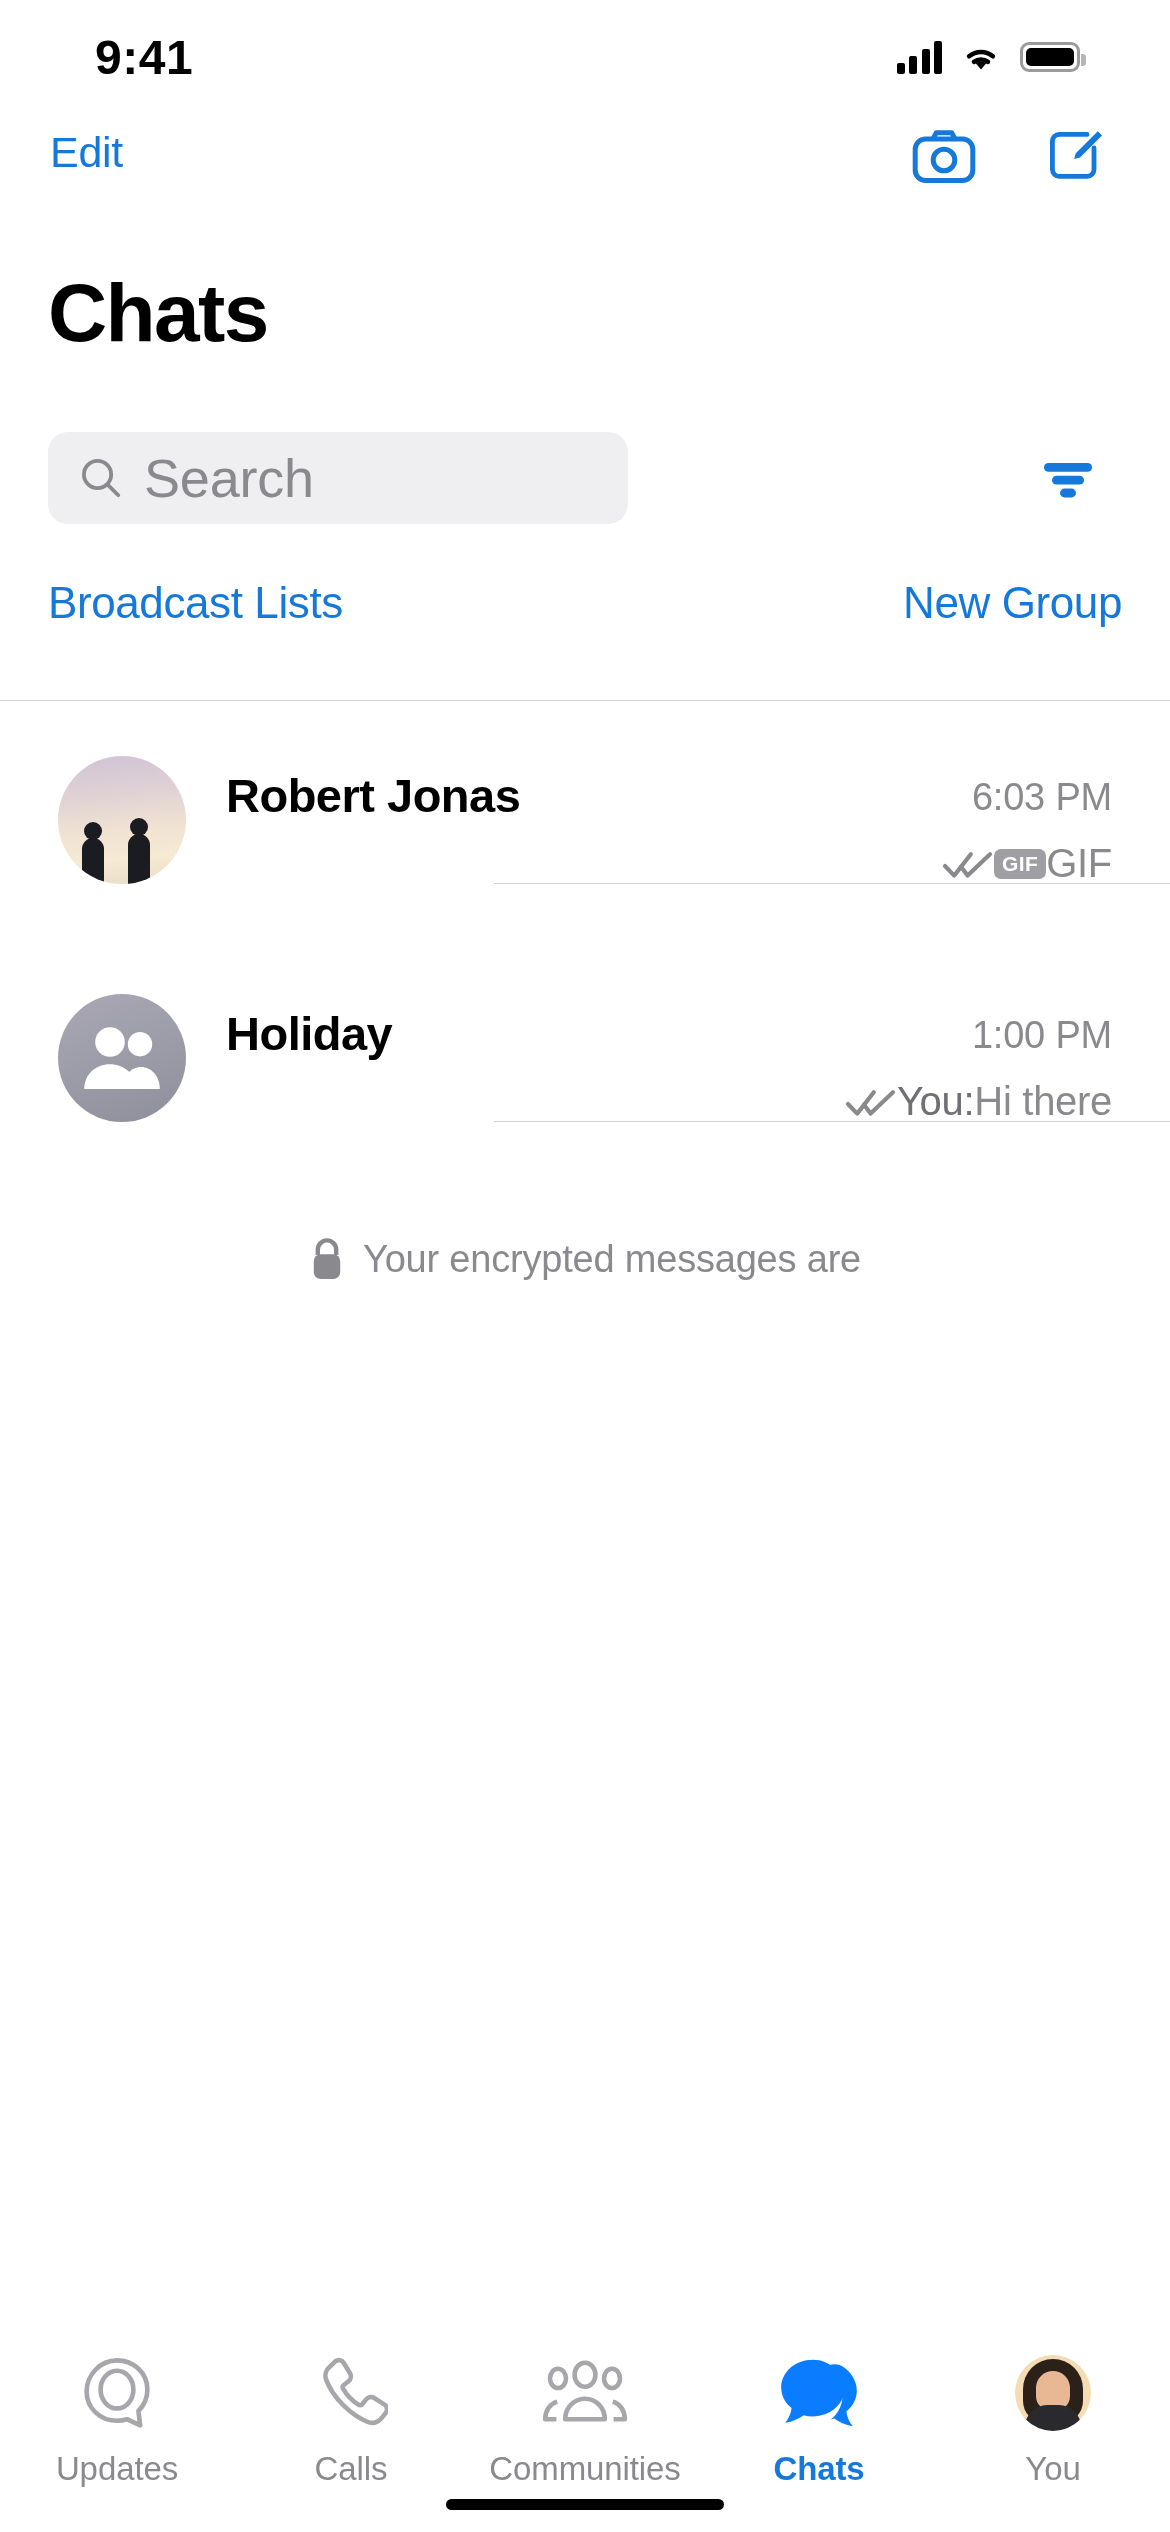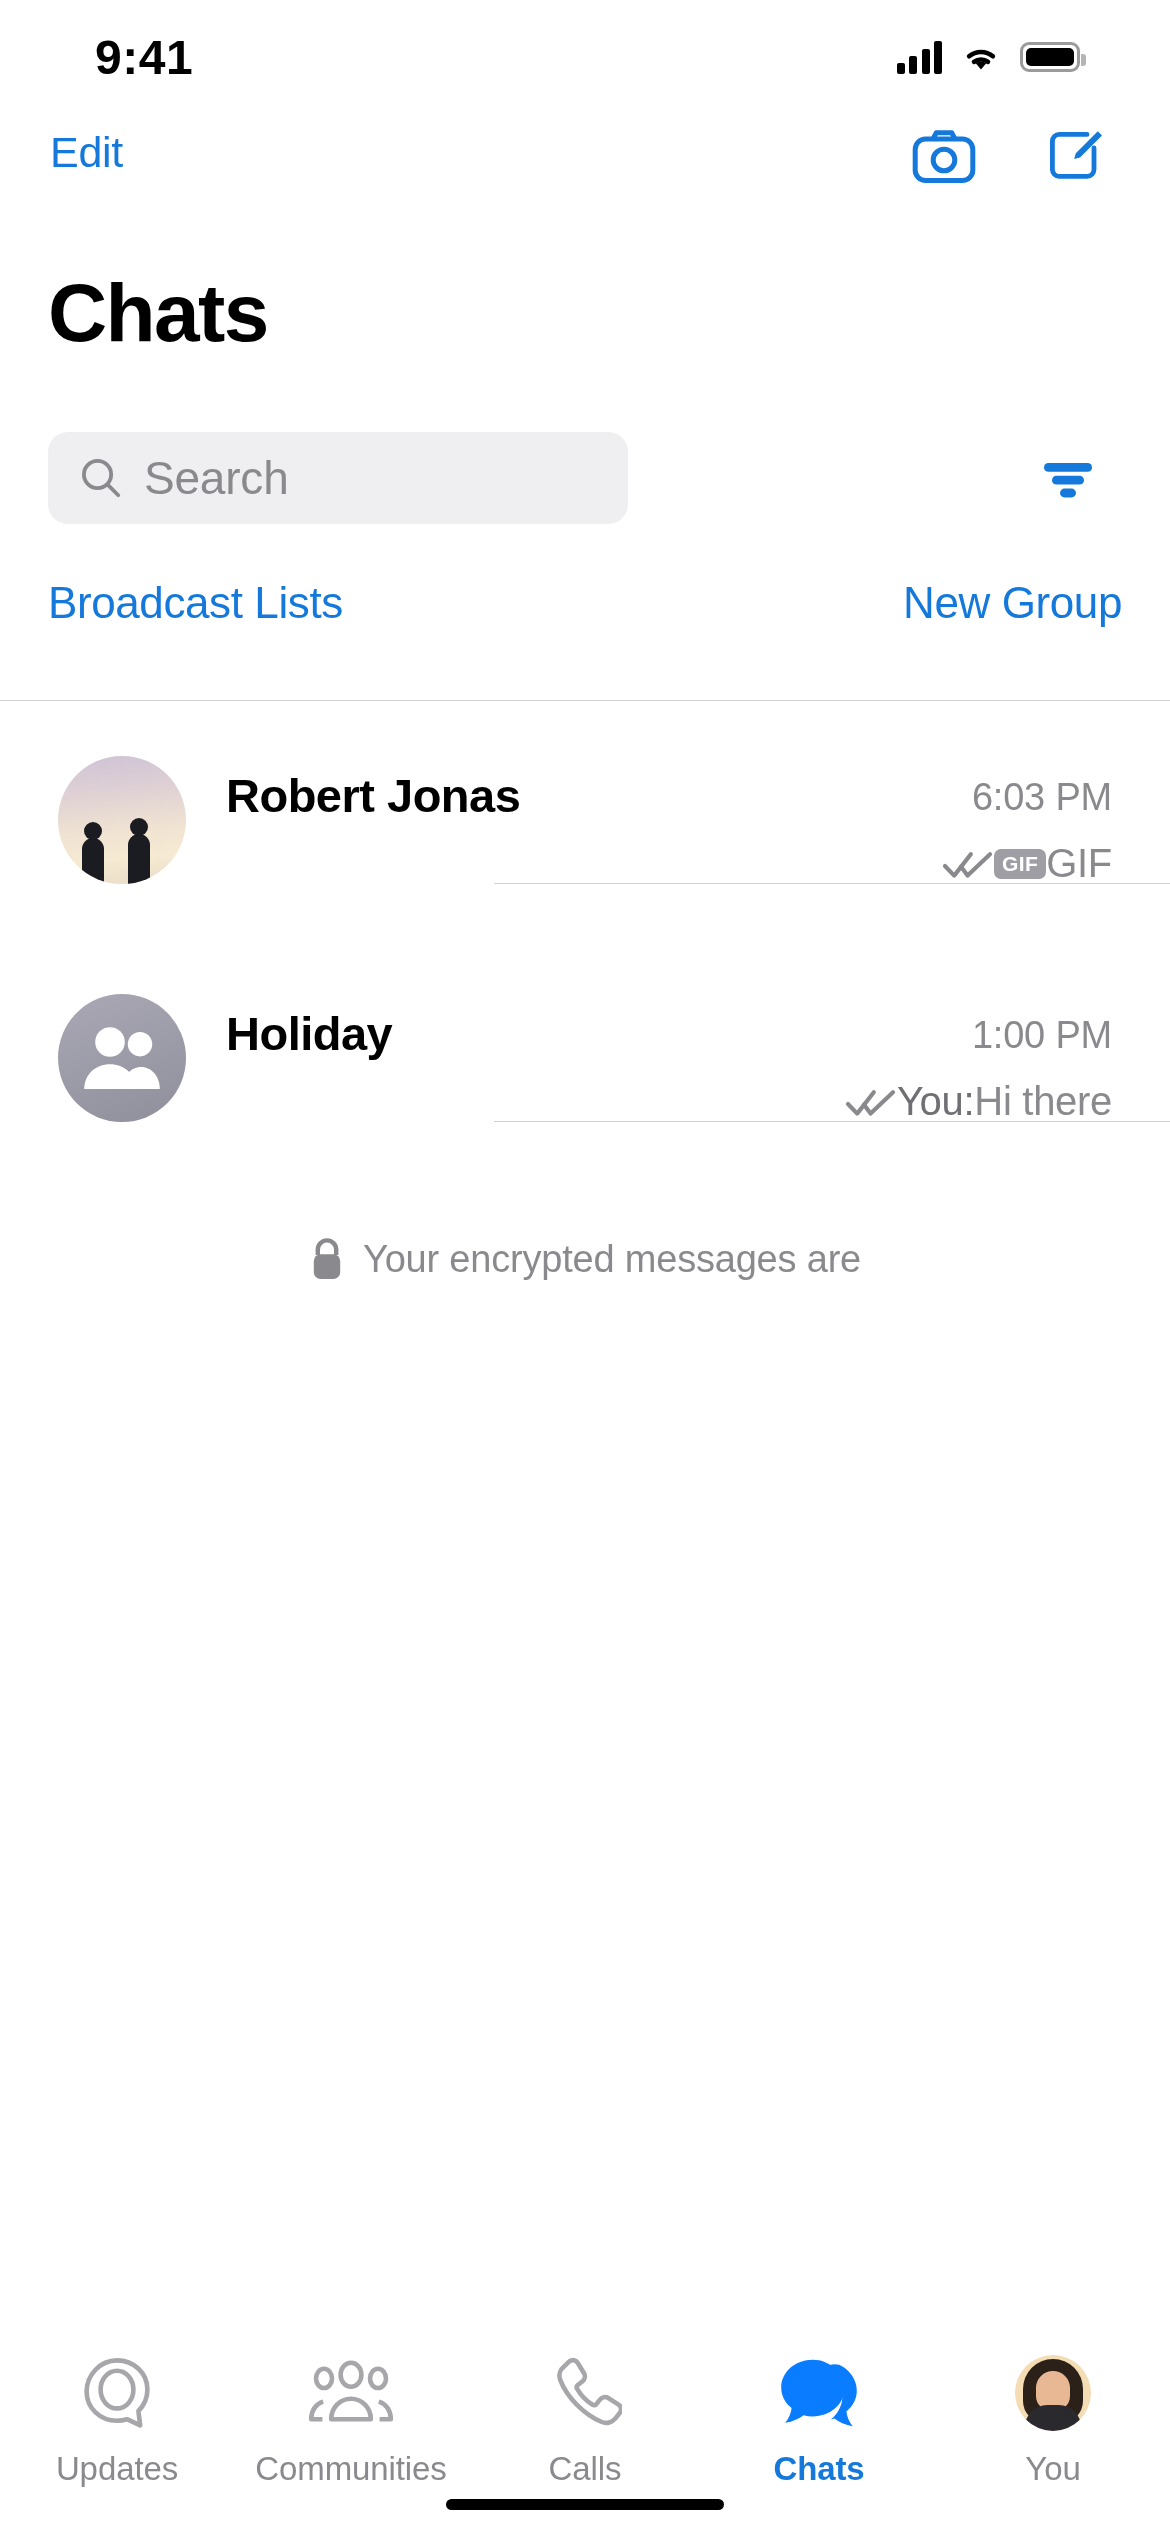--- a/index.html
+++ b/index.html
@@ -55,21 +55,21 @@
     letter-spacing:-1.6px; line-height:1;
   }
 
   
   .searchrow { position:absolute; left:0; top:432px; width:1170px; height:92px; display:flex; align-items:center; }
   .searchfield {
     margin-left:48px; width:580px; height:92px;
     background:#EFEFF1; border-radius:20px;
     display:flex; align-items:center; padding-left:30px; gap:20px;
   }
-  .search-ph { font-size:46px; color:#8A8A8E; letter-spacing:-0.2px; }
+  .search-ph { font-size:54px; color:#8A8A8E; letter-spacing:-0.2px; }
   .filter-btn { position:absolute; right:72px; top:50%; transform:translateY(-50%); width:60px; height:60px; display:flex; align-items:center; justify-content:center; }
 
   
   .actionsrow {
     position:absolute; left:0; top:578px; width:1170px; height:80px;
     display:flex; align-items:flex-start; justify-content:space-between;
     padding:0 48px;
   }
   .actionsrow span { font-size:44px; color:#1479DB; letter-spacing:-0.4px; }
   .hairline-top { position:absolute; left:0; top:700px; width:1170px; height:1px; background:#D2D2D6; }
@@ -259,41 +259,41 @@
         <svg width="78" height="78" viewBox="0 0 39 39">
           <path d="M19.5 3.2c8.4 0 15.2 6.3 15.2 14.6 0 4.2-1.7 8-4.5 10.7l.9 7.2-6.6-3.1a16.6 16.6 0 0 1-5 .8c-8.4 0-15.2-6.3-15.2-14.6S11.1 3.2 19.5 3.2z" stroke="#A6A6AB" stroke-width="2.3" fill="none" stroke-linejoin="round"></path>
           <ellipse cx="19.5" cy="17.8" rx="8.2" ry="9.4" stroke="#A6A6AB" stroke-width="2.3" fill="none"></ellipse>
         </svg>
       </div>
       <div class="tab-lbl">Updates</div>
     </div>
 
     <div class="tab">
       <div class="tab-ico">
+        <svg width="74" height="78" viewBox="0 0 37 39">
+          <path d="M10.8 3.6c1.4-1 3.2-.6 4.1.9l3.1 5.1c.8 1.3.5 3-.7 4l-2.4 1.9c-.5.4-.7 1.2-.4 1.8a23 23 0 0 0 7.8 8.1c.6.4 1.4.2 1.8-.3l2-2.4c1-1.2 2.7-1.5 4-.7l5 3.2c1.5.9 1.9 2.8.8 4.2l-2.2 2.8c-1.6 2-4.4 2.8-6.8 1.8C18.4 30.5 9.6 22 6.1 12.9c-.9-2.4-.1-5.1 1.9-6.6z" stroke="#A6A6AB" stroke-width="2.3" fill="none" stroke-linejoin="round"></path>
+        </svg>
+      </div>
+      <div class="tab-lbl">Calls</div>
+    </div>
+
+    <div class="tab">
+      <div class="tab-ico">
         <svg width="90" height="66" viewBox="0 0 45 33">
           <ellipse cx="22.5" cy="7.4" rx="5.2" ry="6" stroke="#A6A6AB" stroke-width="2.3" fill="none"></ellipse>
           <ellipse cx="9" cy="9.2" rx="4" ry="4.8" stroke="#A6A6AB" stroke-width="2.3" fill="none"></ellipse>
           <ellipse cx="36" cy="9.2" rx="4" ry="4.8" stroke="#A6A6AB" stroke-width="2.3" fill="none"></ellipse>
           <path d="M12.6 29.6c0-5.8 4.4-10.2 9.9-10.2s9.9 4.4 9.9 10.2z" stroke="#A6A6AB" stroke-width="2.3" fill="none" stroke-linejoin="round"></path>
           <path d="M8.2 29.6H2.6c0-4.4 2.4-7.8 6-8.8" stroke="#A6A6AB" stroke-width="2.3" fill="none" stroke-linejoin="round"></path>
           <path d="M36.8 29.6h5.6c0-4.4-2.4-7.8-6-8.8" stroke="#A6A6AB" stroke-width="2.3" fill="none" stroke-linejoin="round"></path>
         </svg>
       </div>
       <div class="tab-lbl">Communities</div>
     </div>
 
-    <div class="tab">
-      <div class="tab-ico">
-        <svg width="74" height="78" viewBox="0 0 37 39">
-          <path d="M10.8 3.6c1.4-1 3.2-.6 4.1.9l3.1 5.1c.8 1.3.5 3-.7 4l-2.4 1.9c-.5.4-.7 1.2-.4 1.8a23 23 0 0 0 7.8 8.1c.6.4 1.4.2 1.8-.3l2-2.4c1-1.2 2.7-1.5 4-.7l5 3.2c1.5.9 1.9 2.8.8 4.2l-2.2 2.8c-1.6 2-4.4 2.8-6.8 1.8C18.4 30.5 9.6 22 6.1 12.9c-.9-2.4-.1-5.1 1.9-6.6z" stroke="#A6A6AB" stroke-width="2.3" fill="none" stroke-linejoin="round"></path>
-        </svg>
-      </div>
-      <div class="tab-lbl">Calls</div>
-    </div>
-
     <div class="tab active">
       <div class="tab-ico">
         <svg width="86" height="76" viewBox="0 0 43 38">
           <path d="M18.4 2.4C9.6 2.4 2.6 8.6 2.6 16.2c0 4.1 2 7.8 5.2 10.3-.3 2.6-1.4 5.3-3.2 7.4 3.8-.6 7-2.1 9.2-3.8 1.5.4 3 .6 4.6.6 8.8 0 15.8-6.2 15.8-13.8S27.2 2.4 18.4 2.4z" fill="#0A7CFF"></path>
           <path d="M31.6 4.9c5.3 2.5 8.8 7.4 8.8 13 0 4.1-2 7.8-5.2 10.3.3 2.6 1.4 5.3 3.2 7.4-3.8-.6-7-2.1-9.2-3.8-.6.2-1.2.3-1.8.4 3.6-2.9 5.8-7 5.8-11.6 0-6.1-3.8-11.4-9.4-14 2.8-2.1 5.3-2.3 7.8-1.7z" fill="#0A7CFF"></path>
         </svg>
       </div>
       <div class="tab-lbl">Chats</div>
     </div>
 

